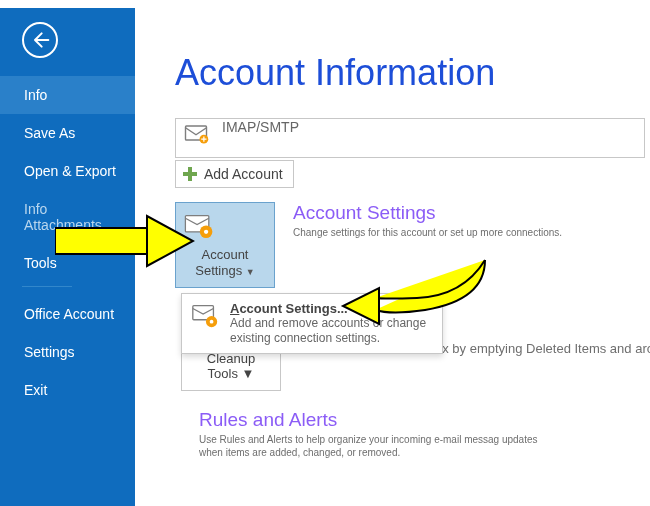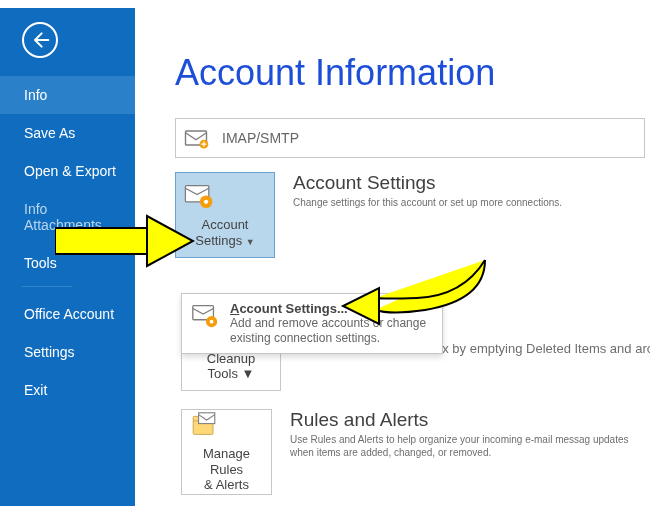--- a/index.html
+++ b/index.html
@@ -7,32 +7,32 @@
   .sidebar { position: absolute; left: 0; top: 8px; width: 135px; height: 506px; background: #0f6cbe; color: #fff; }
   .back-btn { width: 36px; height: 36px; border: 2px solid #fff; border-radius: 50%; margin: 14px 0 18px 22px; display:flex; align-items:center; justify-content:center; cursor:pointer;}
   .back-btn svg { width: 20px; height: 20px; }
   .nav-item { padding: 11px 14px 11px 24px; font-size: 14px; color:#fff; cursor:pointer; }
   .nav-item.active { background: #2a80c9; }
   .nav-item.disabled { color: #b9d6ee; cursor:default;}
   .nav-sep { border-top: 1px solid #3287cb; margin: 4px 22px 8px 22px; width:50px;}
   .main { position:absolute; left:135px; top:0; width:515px; height:506px; padding:0 0 0 40px;}
   h1.page-title { font-weight:300; font-size:36px; color:#1d4ed8; margin-top:52px; margin-bottom:24px;}
   .account-row { margin-left:0;}
-  .account-select { border:1px solid #c7c7c7; height:40px; width:470px; display:flex; align-items:center; background:#fff; padding-left:6px;}
+  .account-select { border:1px solid #c7c7c7; height:40px; width:470px; display:flex; align-items:flex-start; background:#fff; padding-left:6px;}
   .acct-icon { width:28px; height:28px; display:flex; align-items:center; justify-content:center; margin-right:12px;}
   .acct-type { color:#666; font-size:14px; }
   .add-account { border:1px solid #c7c7c7; height:28px; margin-top:2px; display:inline-flex; align-items:center; padding:0 10px 0 6px; cursor:pointer; background:#fff;}
   .plus-icon { width:16px; height:16px; margin-right:6px; }
   .section-row { display:flex; margin-top:14px; }
   .big-button { width:100px; height:86px; border:1px solid #c7c7c7; background:#fff; display:flex; flex-direction:column; justify-content:center; text-align:center; font-size:13px; color:#444; cursor:pointer; line-height:1.2; padding:4px;}
   .big-button.pressed { background:#b9d7ec; border-color:#6aa2cd;}
   .big-button .drop { font-size:9px; color:#555; margin-top:1px;}
   .big-icon { width:36px; height:30px; margin-bottom:6px; display:flex; align-items:center; justify-content:center;}
   .section-text { margin-left:18px; max-width:360px;}
-  .section-title { font-size:19px; color:#404040; margin-bottom:2px; font-weight:400;}
+  .section-title { font-size:19px; color:#8b5cf6; margin-bottom:2px; font-weight:400;}
   .section-desc { font-size:10px; color:#6e6e6e; line-height:1.3;}
   .dropdown-pop { position:absolute; left:181px; top:293px; width:262px; border:1px solid #c7c7c7; background:#fff; box-shadow:0 3px 6px rgba(0,0,0,0.15); padding:7px 8px; display:flex; cursor:pointer;}
   .dropdown-pop .dd-icon { width:30px; height:30px; flex-shrink:0; margin-right:10px;}
   .dd-title { font-size:13px; font-weight:700; color:#444;}
   .dd-desc { font-size:12px; color:#666; line-height:1.25;}
   .cleanup-container { position:absolute; left:181px; top:305px; width:100px;}
   .cleanup-button { width:100px; height:86px; border:1px solid #c7c7c7; border-top:none; background:#fff; display:flex; flex-direction:column; align-items:center; justify-content:flex-end; padding-bottom:8px; font-size:13px; text-align:center; cursor:pointer; line-height:1.2;}
   .rules-row { position:absolute; left:181px; top:409px; display:flex;}
   .arrow { position:absolute; pointer-events:none;}
 </style>
@@ -63,20 +63,29 @@
     <div class="account-select">
       <span class="acct-icon">
         <svg viewBox="0 0 32 32">
             <rect x="4" y="8" width="24" height="16" rx="1" fill="none" stroke="#7e7e7e" stroke-width="1.6"></rect>
             <path d="M4 10 L16 18 L28 10" fill="none" stroke="#7e7e7e" stroke-width="1.6"></path>
             <circle cx="25" cy="23" r="5" fill="#f59e0b"></circle>
             <path d="M25 20 L25 26 M22 23 L28 23" stroke="#fff" stroke-width="1.4"></path>
           </svg>
       </span>
       <span class="acct-type">IMAP/SMTP</span>
+    </div>
+    <div class="add-account">
+      <span class="plus-icon">
+        <svg viewBox="0 0 16 16">
+            <rect x="6" y="1" width="4" height="14" fill="#6fa64f"></rect>
+            <rect x="1" y="6" width="14" height="4" fill="#6fa64f"></rect>
+          </svg>
+      </span>
+      <span>Add Account</span>
     </div>
   </div>
 
   <div class="section-row">
     <div class="big-button pressed">
       <span class="big-icon">
         <svg viewBox="0 0 40 32">
             <rect x="6" y="4" width="26" height="18" rx="1" fill="#fff" stroke="#7e7e7e" stroke-width="1.4"></rect>
             <path d="M6 7 L19 14 L32 7" stroke="#7e7e7e" stroke-width="1.4" fill="none"></path>
             <circle cx="29" cy="22" r="7" fill="#f59e0b"></circle>
@@ -110,32 +119,20 @@
         <circle cx="23" cy="22" r="2" fill="#fff"></circle>
       </svg>
   </span>
   <div>
     <div class="dd-title"><span style="text-decoration:underline">A</span><span>ccount Settings...</span></div>
     <div class="dd-desc">Add and remove accounts or change existing connection settings.</div>
   </div>
 </div>
 
 <div class="rules-row">
-  <div class="big-button">
-    <span class="big-icon">
-      <svg viewBox="0 0 40 32">
-          <rect x="8" y="10" width="22" height="16" rx="1" fill="#ffd978" stroke="#caa24a" stroke-width="1"></rect>
-          <rect x="8" y="6" width="10" height="5" rx="1" fill="#ffd978" stroke="#caa24a" stroke-width="1"></rect>
-          <rect x="14" y="2" width="18" height="12" fill="#fff" stroke="#7e7e7e" stroke-width="1.2"></rect>
-          <path d="M14 4 L23 10 L32 4" fill="none" stroke="#7e7e7e" stroke-width="1.2"></path>
-        </svg>
-    </span>
-    <span>Manage Rules</span>
-    <span>&amp; Alerts</span>
-  </div>
   <div class="section-text">
     <div class="section-title">Rules and Alerts</div>
     <div class="section-desc">Use Rules and Alerts to help organize your incoming e-mail messag updates when items are added, changed, or removed.</div>
   </div>
 </div>
 
 <svg class="arrow" style="left:55px; top:212px; width:140px; height:60px;">
   <rect x="0" y="16" width="92" height="26" fill="#ffff00" stroke="#000" stroke-width="2"></rect>
   <polygon points="92,4 92,54 138,29" fill="#ffff00" stroke="#000" stroke-width="2"></polygon>
 </svg>

